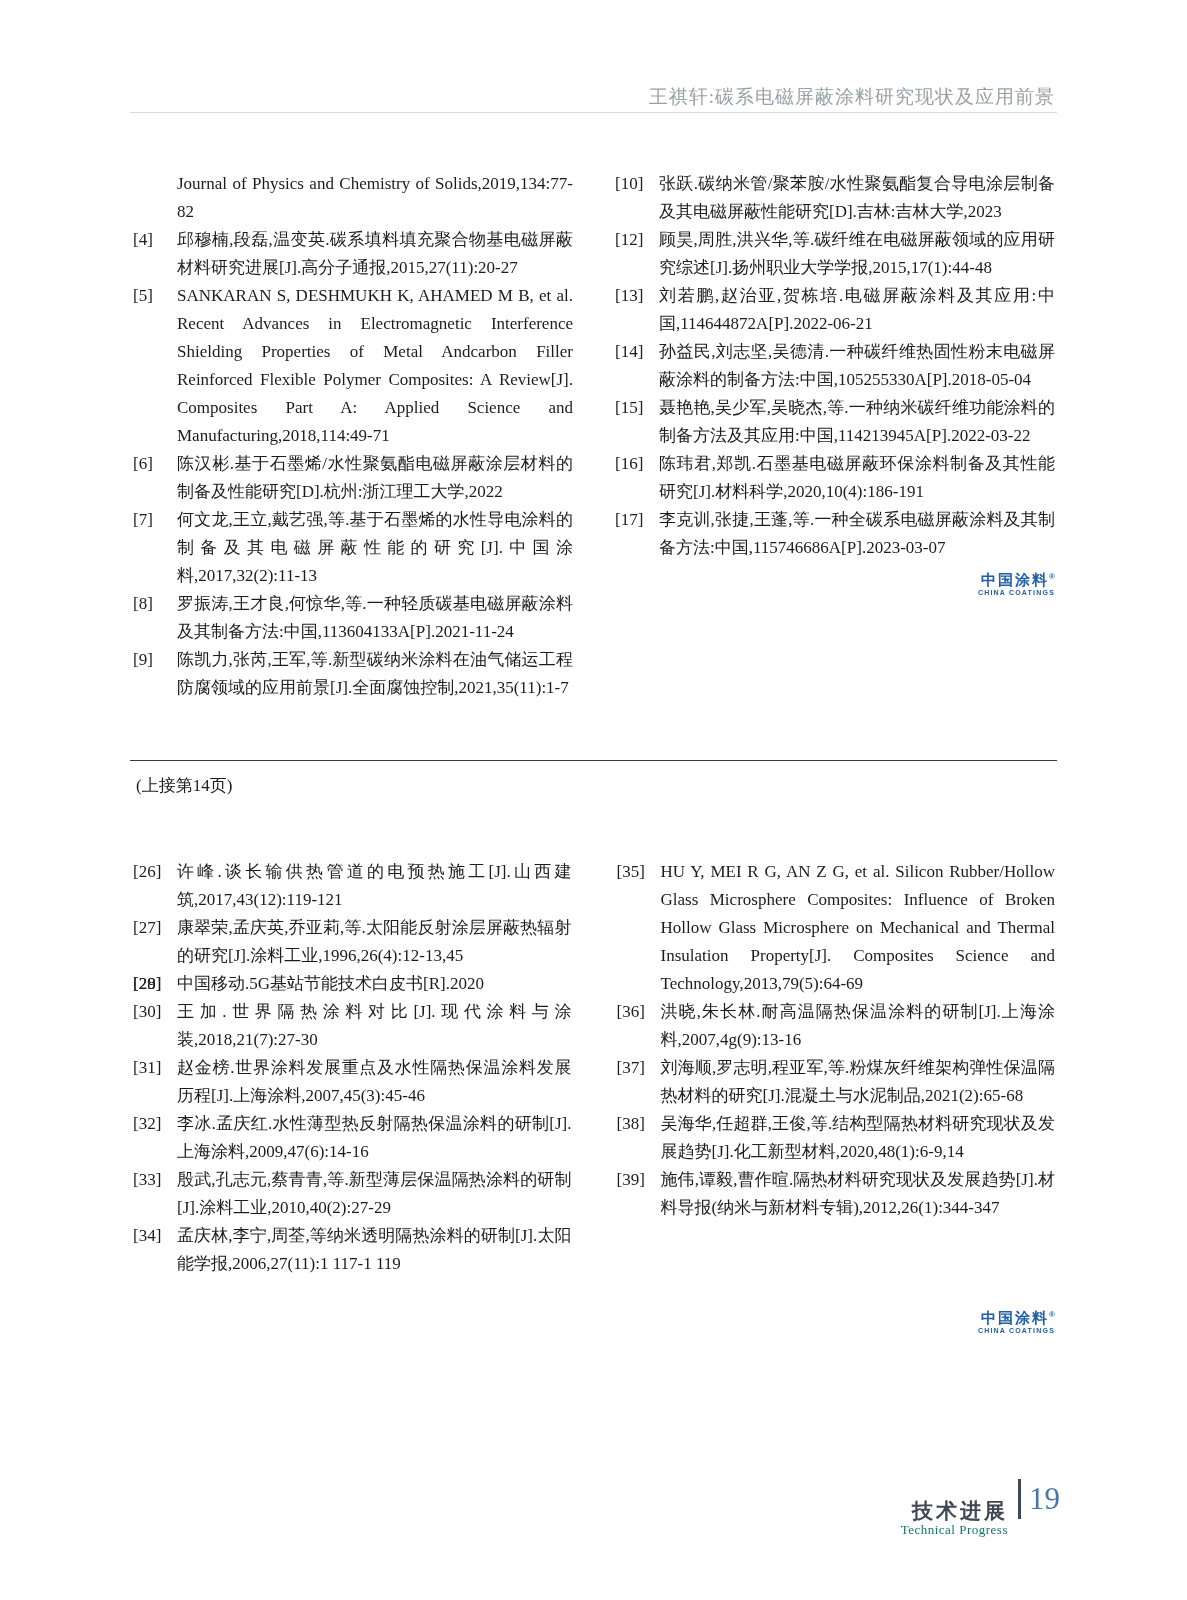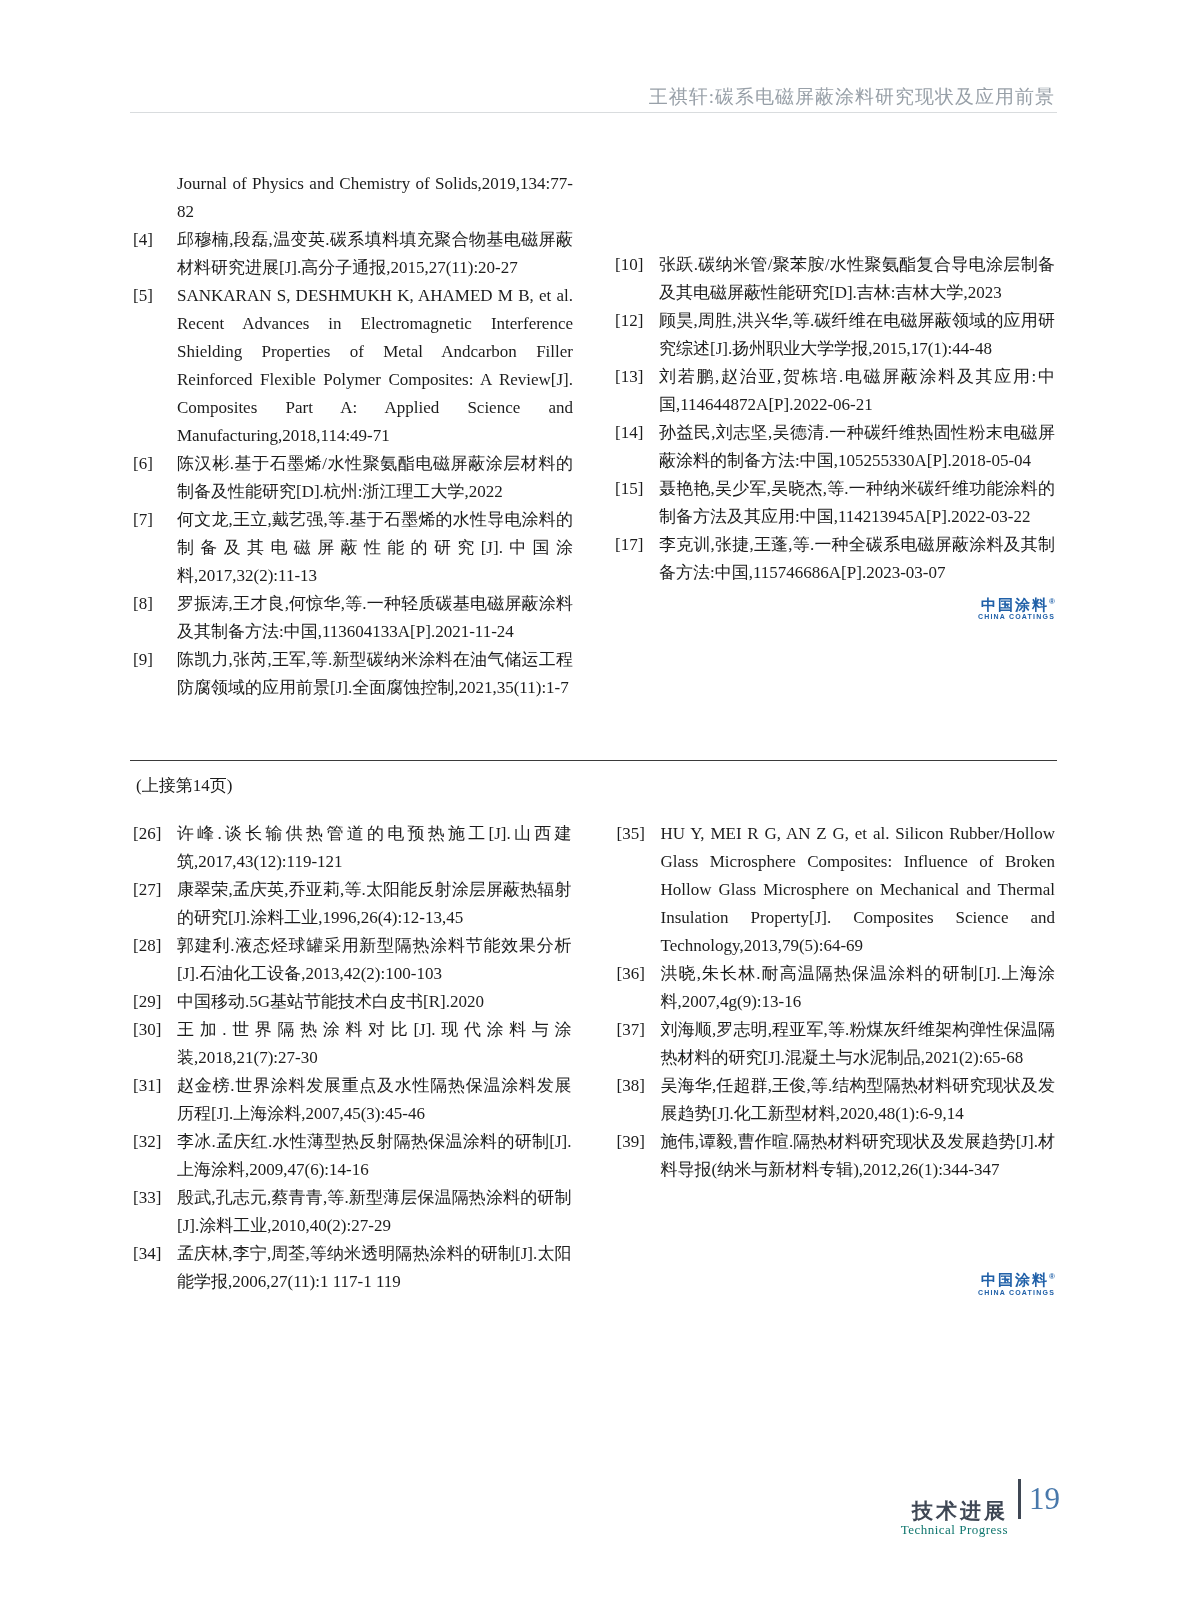--- a/index.html
+++ b/index.html
@@ -21,22 +21,22 @@
   }
   .header-rule{
     position:absolute;top:112px;left:130px;width:927px;height:1px;
     background:#d9dcde;
   }
   
   .refs-row{
     position:absolute;left:133px;width:922px;
     display:flex;justify-content:space-between;
   }
-  .refs-top{top:170px;align-items:center;}
-  .refs-bottom{top:820px;gap:45px;}
+  .refs-top{top:170px;}
+  .refs-bottom{top:858px;gap:45px;}
   .col{width:440px;}
   .ref{
     position:relative;
     padding-left:44px;
     font-size:17px;line-height:28px;
     text-align:justify;
     text-justify:inter-character;
   }
   .ref-num{
     position:absolute;left:0;top:0;
@@ -109,37 +109,38 @@
         <div class="ref"><span class="ref-num">[8]</span><span class="ref-text">罗振涛,王才良,何惊华,等.一种轻质碳基电磁屏蔽涂料及其制备方法:中国,113604133A[P].2021-11-24</span></div>
         <div class="ref"><span class="ref-num">[9]</span><span class="ref-text">陈凯力,张芮,王军,等.新型碳纳米涂料在油气储运工程防腐领域的应用前景[J].全面腐蚀控制,2021,35(11):1-7</span></div>
       </div>
     <div class="col">
       <div>
           <div class="ref"><span class="ref-num">[10]</span><span class="ref-text">张跃.碳纳米管/聚苯胺/水性聚氨酯复合导电涂层制备及其电磁屏蔽性能研究[D].吉林:吉林大学,2023</span></div>
           <div class="ref"><span class="ref-num">[12]</span><span class="ref-text">顾昊,周胜,洪兴华,等.碳纤维在电磁屏蔽领域的应用研究综述[J].扬州职业大学学报,2015,17(1):44-48</span></div>
           <div class="ref"><span class="ref-num">[13]</span><span class="ref-text">刘若鹏,赵治亚,贺栋培.电磁屏蔽涂料及其应用:中国,114644872A[P].2022-06-21</span></div>
           <div class="ref"><span class="ref-num">[14]</span><span class="ref-text">孙益民,刘志坚,吴德清.一种碳纤维热固性粉末电磁屏蔽涂料的制备方法:中国,105255330A[P].2018-05-04</span></div>
           <div class="ref"><span class="ref-num">[15]</span><span class="ref-text">聂艳艳,吴少军,吴晓杰,等.一种纳米碳纤维功能涂料的制备方法及其应用:中国,114213945A[P].2022-03-22</span></div>
+          <div class="ref"><span class="ref-num">[16]</span><span class="ref-text">陈玮君,郑凯.石墨基电磁屏蔽环保涂料制备及其性能研究[J].材料科学,2020,10(4):186-191</span></div>
           <div class="ref"><span class="ref-num">[17]</span><span class="ref-text">李克训,张捷,王蓬,等.一种全碳系电磁屏蔽涂料及其制备方法:中国,115746686A[P].2023-03-07</span></div>
         </div>
       <div class="logo">
         <div class="logo-cn"><span>中国涂料</span><span class="logo-reg">®</span></div>
         <div class="logo-en">CHINA COATINGS</div>
       </div>
     </div>
   </div>
 
   <div class="section-rule"></div>
   <div class="continuation-note">(上接第14页)</div>
 
   <div class="refs-row refs-bottom">
     <div class="col">
         <div class="ref"><span class="ref-num">[26]</span><span class="ref-text">许峰.谈长输供热管道的电预热施工[J].山西建筑,2017,43(12):119-121</span></div>
         <div class="ref"><span class="ref-num">[27]</span><span class="ref-text">康翠荣,孟庆英,乔亚莉,等.太阳能反射涂层屏蔽热辐射的研究[J].涂料工业,1996,26(4):12-13,45</span></div>
-        <div class="ref"><span class="ref-num">[28]</span><span class="ref-text">郭建利.液态烃球罐采用新型隔热涂料节能效果分析[J].石油化工设备,2013,42(2):100-103</span></div>
+        <div class="ref"><span class="ref-num">[28]</span></div>
         <div class="ref"><span class="ref-num">[29]</span><span class="ref-text">中国移动.5G基站节能技术白皮书[R].2020</span></div>
         <div class="ref"><span class="ref-num">[30]</span><span class="ref-text">王加.世界隔热涂料对比[J].现代涂料与涂装,2018,21(7):27-30</span></div>
         <div class="ref"><span class="ref-num">[31]</span><span class="ref-text">赵金榜.世界涂料发展重点及水性隔热保温涂料发展历程[J].上海涂料,2007,45(3):45-46</span></div>
         <div class="ref"><span class="ref-num">[32]</span><span class="ref-text">李冰.孟庆红.水性薄型热反射隔热保温涂料的研制[J].上海涂料,2009,47(6):14-16</span></div>
         <div class="ref"><span class="ref-num">[33]</span><span class="ref-text">殷武,孔志元,蔡青青,等.新型薄层保温隔热涂料的研制[J].涂料工业,2010,40(2):27-29</span></div>
         <div class="ref"><span class="ref-num">[34]</span><span class="ref-text">孟庆林,李宁,周荃,等纳米透明隔热涂料的研制[J].太阳能学报,2006,27(11):1 117-1 119</span></div>
       </div>
     <div class="col">
       <div>
           <div class="ref"><span class="ref-num">[35]</span><span class="ref-text">HU Y, MEI R G, AN Z G, et al. Silicon Rubber/Hollow Glass Microsphere Composites: Influence of Broken Hollow Glass Microsphere on Mechanical and Thermal Insulation Property[J]. Composites Science and Technology,2013,79(5):64-69</span></div>

